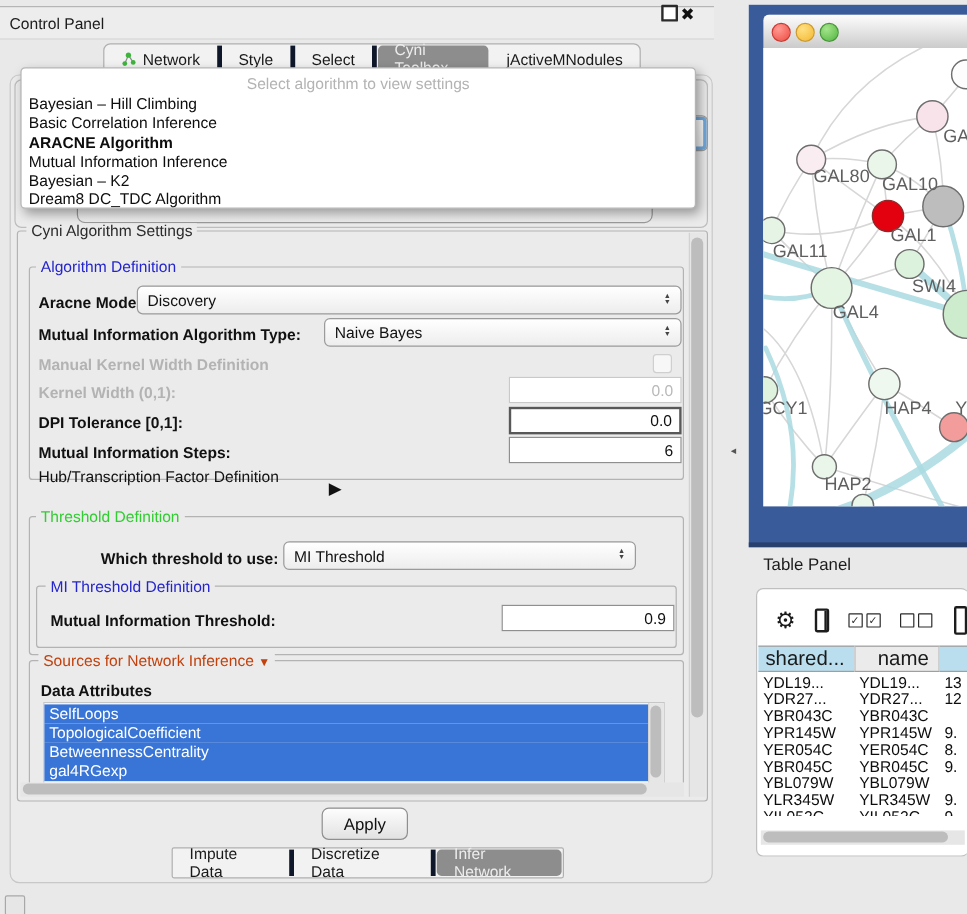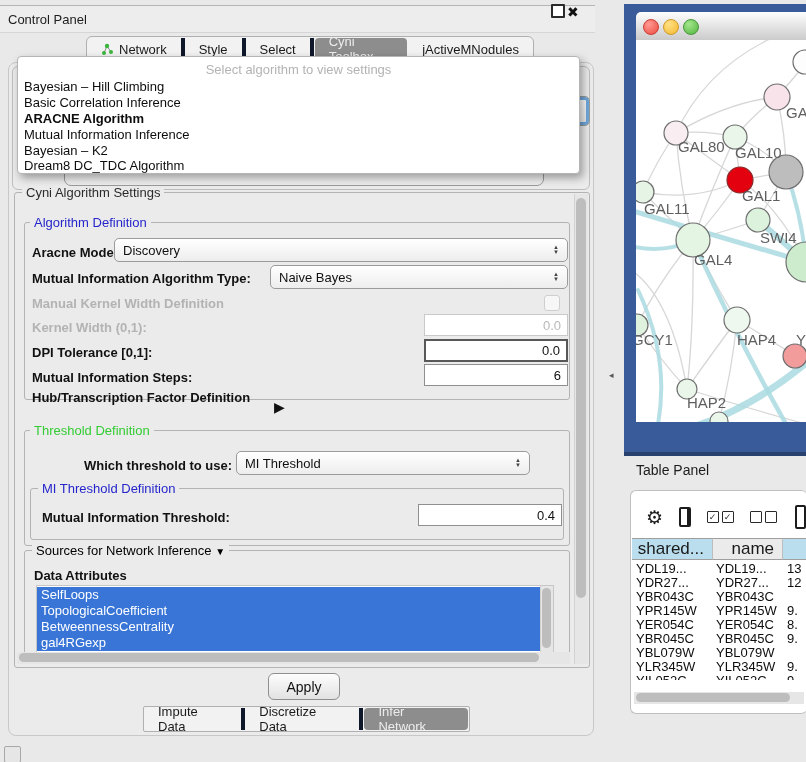--- a/index.html
+++ b/index.html
@@ -162,44 +162,44 @@
 <span class="lbl" style="left:32px;top:345px">DPI Tolerance [0,1]:</span>
 <div class="field strong" style="left:424px;top:339px;width:128px;height:19px">
   <span>0.0</span>
 </div>
 
 <span class="lbl" style="left:32px;top:370px">Mutual Information Steps:</span>
 <div class="field" style="left:424px;top:364px;width:130px;height:20px">
   <span>6</span>
 </div>
 
-<span class="lbl" style="left:32px;top:390px;font-weight:bold">Hub/Transcription Factor Definition</span>
+<span class="lbl" style="left:32px;top:390px;font-weight:normal">Hub/Transcription Factor Definition</span>
 <span class="abs" style="left:274px;top:399px;font-size:14px;color:#111">▶</span>
 
 <div class="grp" style="left:24px;top:430px;width:544px;height:114px"></div>
 <span class="grp-title t-green" style="left:30px;top:424px">Threshold Definition</span>
 
 <span class="lbl" style="left:84px;top:458px">Which threshold to use:</span>
 <div class="combo" style="left:236px;top:451px;width:276px;height:22px">
   <span>MI Threshold</span>
   <span class="spin">
       <span>▲</span>
       <span>▼</span>
     </span>
 </div>
 
 <div class="grp" style="left:30px;top:488px;width:532px;height:50px"></div>
 <span class="grp-title t-blue" style="left:38px;top:482px">MI Threshold Definition</span>
 <span class="lbl" style="left:42px;top:510px">Mutual Information Threshold:</span>
 <div class="field" style="left:418px;top:504px;width:130px;height:20px">
-  <span>0.4</span>
+  <span>0.9</span>
 </div>
 
 <div class="grp" style="left:24px;top:550px;width:544px;height:108px"></div>
-<span class="grp-title" style="left:32px;top:544px;color:#000000">
+<span class="grp-title" style="left:32px;top:544px;color:#c2410c">
   <span>Sources for Network Inference</span>
   <span style="font-size:10px">▼</span>
 </span>
 <span class="lbl" style="left:34px;top:568px">Data Attributes</span>
 
 <div class="list-box" style="left:36px;top:585px;width:516px;height:67px">
   <div class="list-item" style="top:1px">SelfLoops</div>
   <div class="list-item" style="top:17px">TopologicalCoefficient</div>
   <div class="list-item" style="top:33px">BetweennessCentrality</div>
   <div class="list-item" style="top:49px">gal4RGexp</div>

